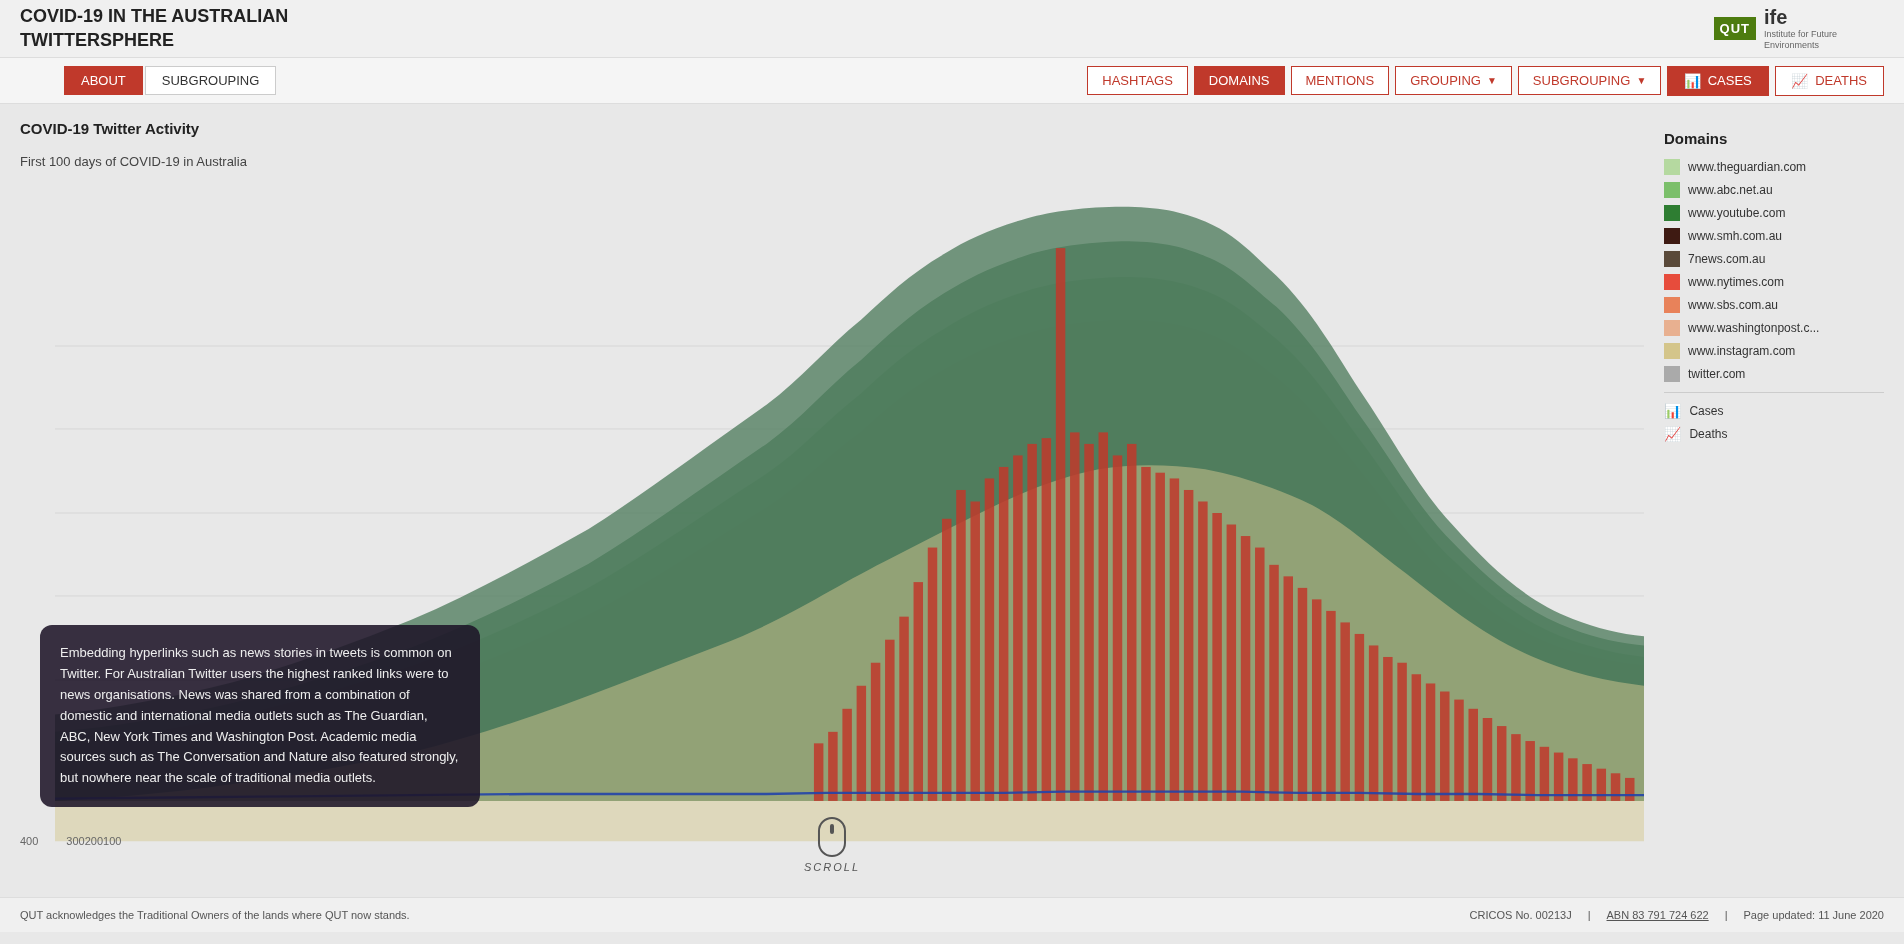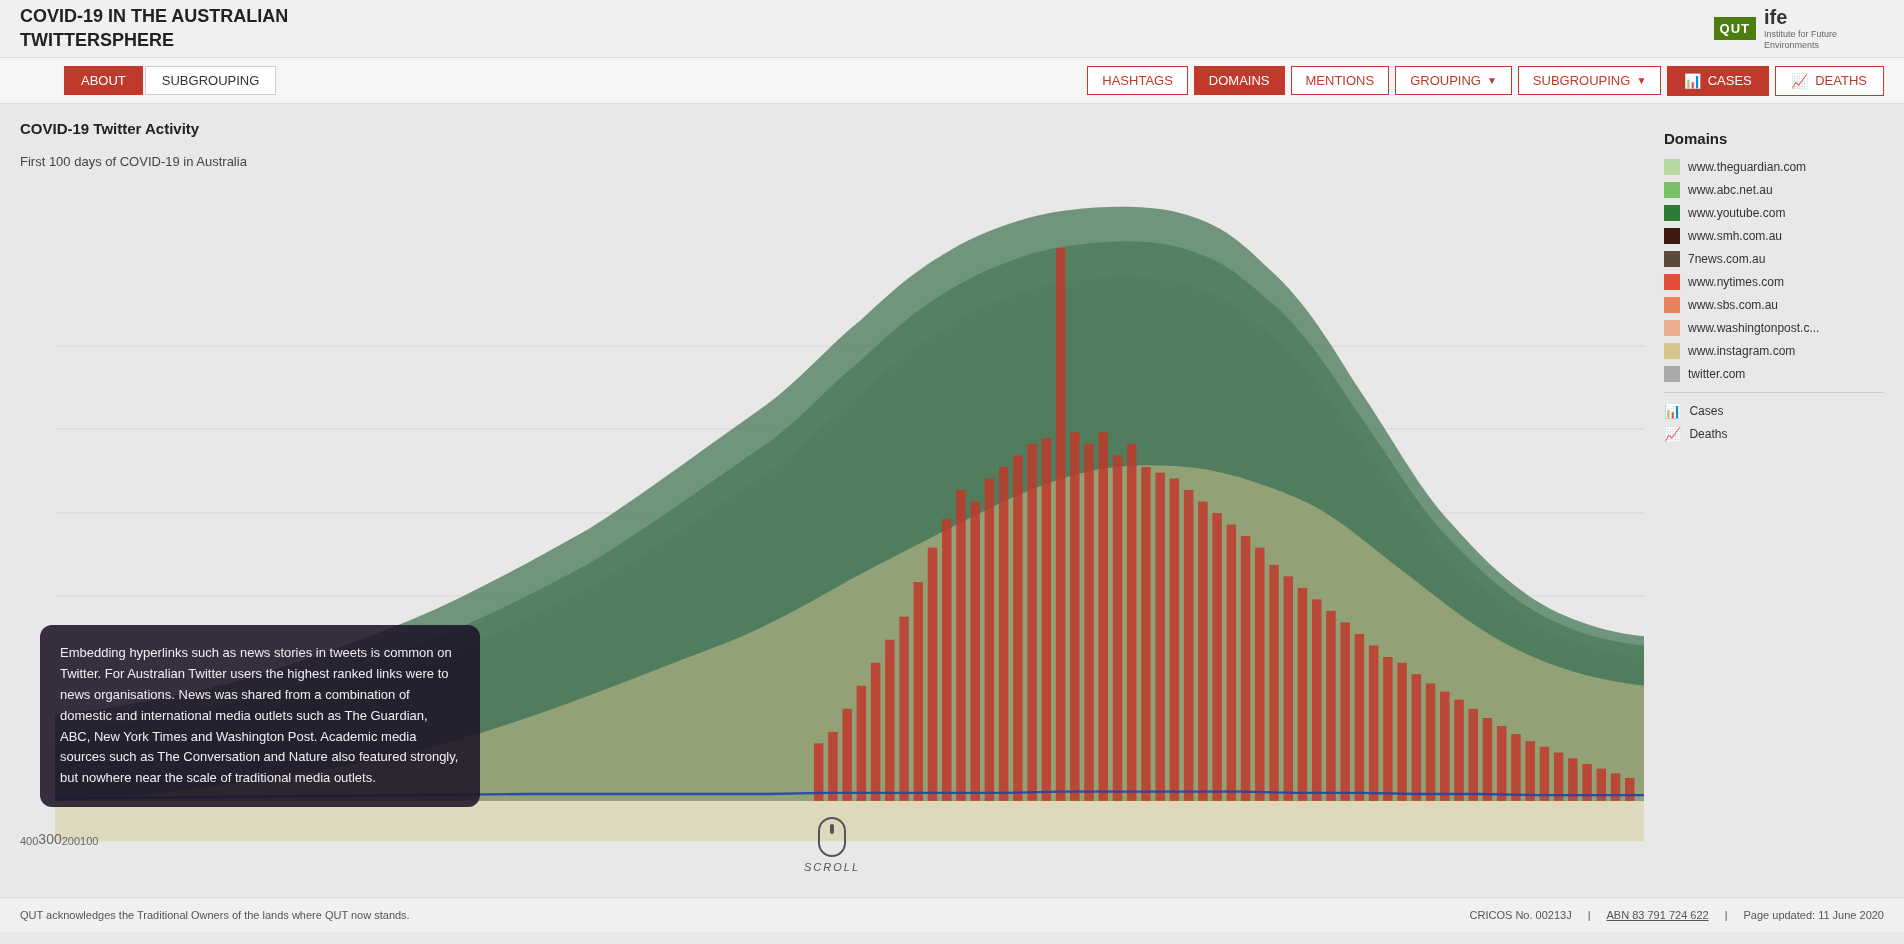--- a/index.html
+++ b/index.html
@@ -308,21 +308,21 @@
 </div>
 
 <div class="main-content">
   <div class="chart-area">
     <div class="chart-title">COVID-19 Twitter Activity</div>
     <div class="chart-subtitle">First 100 days of COVID-19 in Australia</div>
     <div class="chart-wrapper">
 
       <div style="position:absolute;left:0;top:0;bottom:40px;width:35px;display:flex;flex-direction:row;justify-content:space-around;align-items:flex-end;padding-right:5px;z-index:2;">
         <span style="font-size:11px;color:#666;">400</span>
-        <span style="font-size:14px;color:#666;">300</span>
+        <span style="font-size:11px;color:#666;margin-left:28px;">300</span>
         <span style="font-size:11px;color:#666;">200</span>
         <span style="font-size:11px;color:#666;">100</span>
         <span style="font-size:11px;color:#666;"></span>
       </div>
 
       <svg style="position:absolute;left:35px;right:0;top:0;bottom:40px;width:calc(100% - 35px);height:calc(100% - 40px);" viewBox="0 0 1340 580" preserveAspectRatio="none" xmlns="http://www.w3.org/2000/svg">
 
         <rect width="1340" height="580" fill="#e8e8e8"></rect>
 
         <line x1="0" y1="145" x2="1340" y2="145" stroke="#ccc" stroke-width="0.5"></line>

